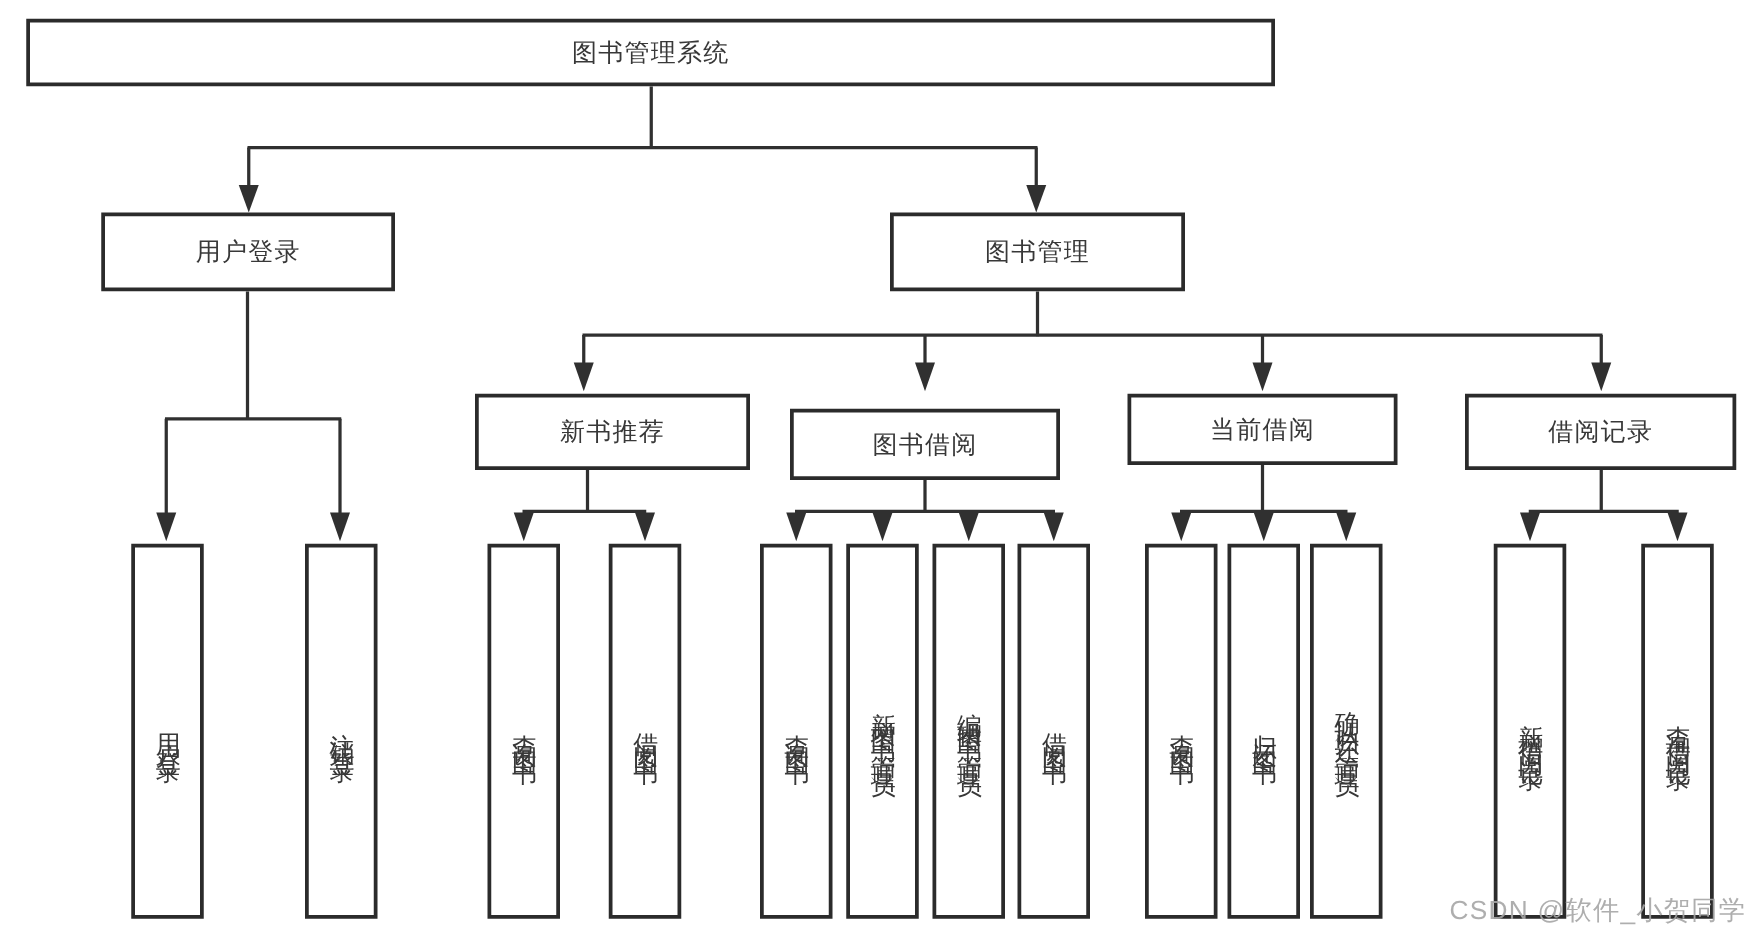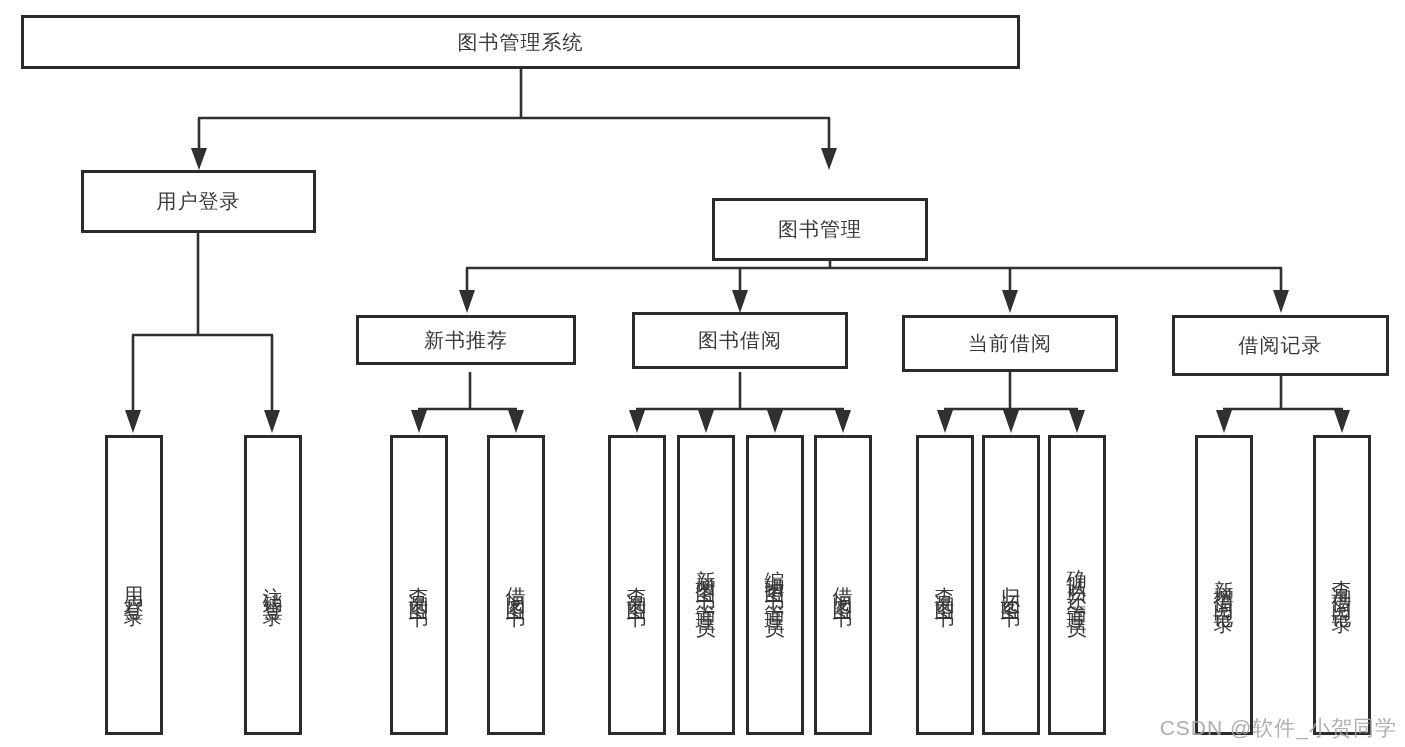--- a/index.html
+++ b/index.html
@@ -41,23 +41,23 @@
   .vbox .lbl {
     writing-mode: vertical-rl;
     text-orientation: mixed;
     letter-spacing: 7px;
     line-height: 1;
     white-space: nowrap;
   }
   
   #n-root           { left: 21px;   top: 15px;  width: 999px; height: 54px; }
   #n-user-login     { left: 81px;   top: 170px; width: 235px; height: 63px; }
-  #n-book-mgmt      { left: 712px;  top: 170px; width: 216px; height: 63px; margin-top: 28px; }
-  #n-new-book-rec   { left: 356px;  top: 315px; width: 220px; height: 50px; }
-  #n-book-borrow    { left: 632px;  top: 312px; width: 216px; height: 57px; }
+  #n-book-mgmt      { left: 712px;  top: 170px; width: 236px; height: 63px; }
+  #n-new-book-rec   { left: 380px;  top: 315px; width: 220px; height: 61px; }
+  #n-book-borrow    { left: 632px;  top: 327px; width: 216px; height: 57px; }
   #n-current-borrow { left: 902px;  top: 315px; width: 216px; height: 57px; font-family: Liberation Serif, serif; }
   #n-borrow-records { left: 1172px; top: 315px; width: 217px; height: 61px; }
   
   #n-login      { left: 105px;  }
   #n-logout     { left: 244px;  }
   #n-nbr-query  { left: 390px;  }
   #n-nbr-borrow { left: 487px;  }
   #n-bb-query   { left: 608px;  }
   #n-bb-add     { left: 677px;  }
   #n-bb-edit    { left: 746px;  }

